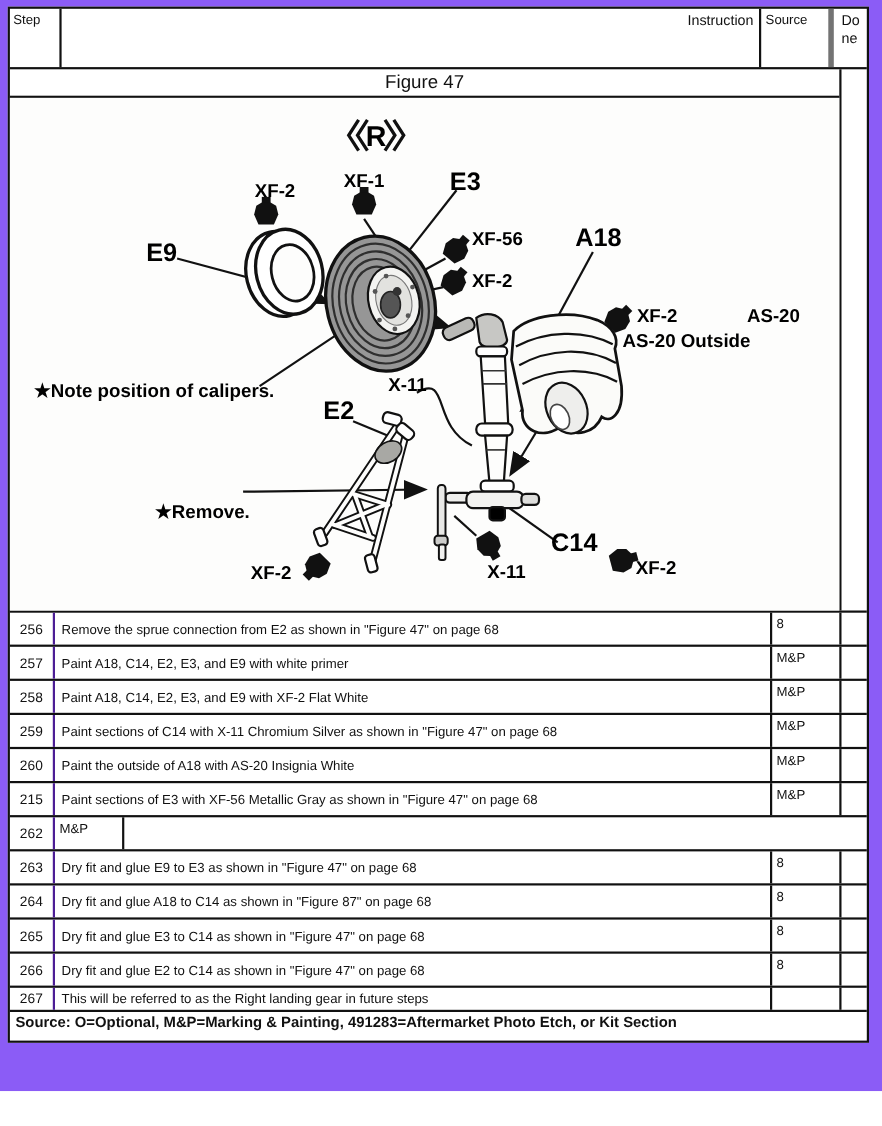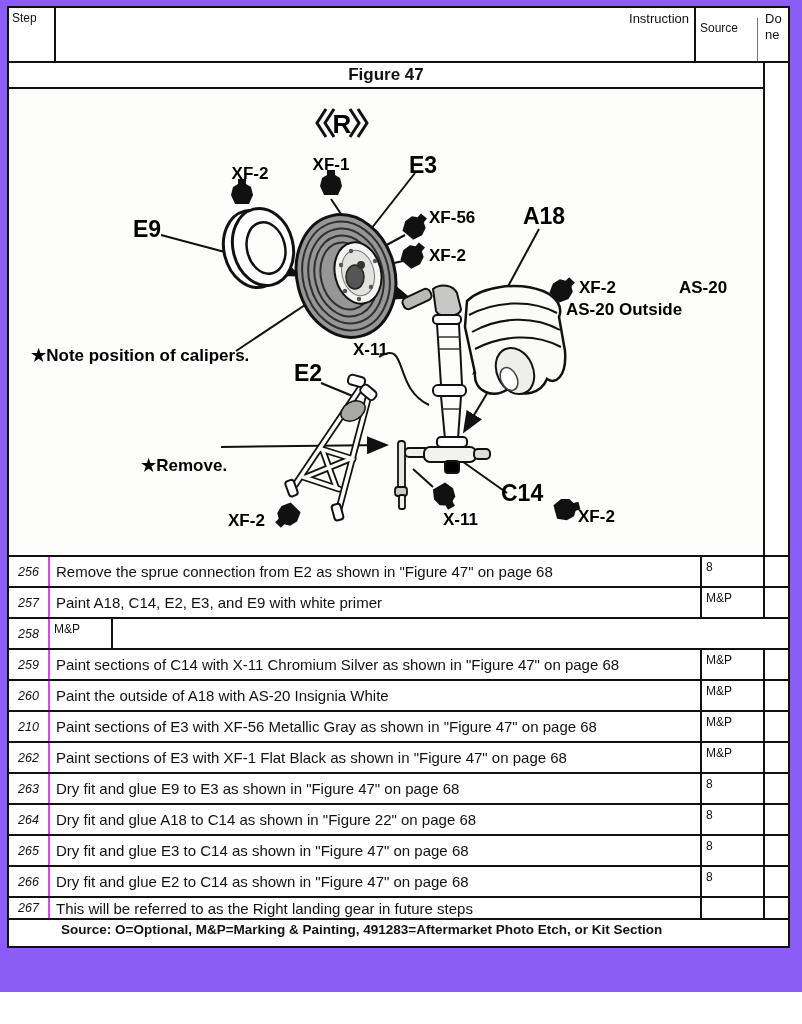--- a/index.html
+++ b/index.html
@@ -2,37 +2,37 @@
 <html><head>
 <meta charset="utf-8">
 <style>
   html,body{margin:0;padding:0;background:#fff;}
   .sheet{position:relative;width:802px;height:992px;background:#8b5cf6;
          font-family:"Liberation Sans",sans-serif;color:#111;}
   .tbl{position:absolute;left:7px;top:6px;width:779px;border:2px solid #111;background:#fff;}
   .hdr{display:flex;height:53px;border-bottom:2px solid #111;}
   .h-step{width:39px;border-right:2px solid #111;font-size:12px;padding:3px 3px;}
   .h-instr{flex:1;border-right:2px solid #111;font-size:13px;padding:3px 5px;text-align:right;}
-  .h-src{width:53px;border-right:1px solid #737373;font-size:12px;padding:3px 4px;margin-top:10px;}
+  .h-src{width:53px;border-right:5px solid #737373;font-size:12px;padding:3px 4px;}
   .h-done{width:23px;font-size:13px;padding:3px 0 0 7px;line-height:1.25;word-break:break-all;}
   .figsec{display:flex;border-bottom:2px solid #111;}
   .figleft{flex:1;border-right:2px solid #111;}
   .figtitle{height:24px;border-bottom:2px solid #111;text-align:center;
-            font-weight:bold;font-size:17px;line-height:23px;}
+            font-weight:normal;font-size:17px;line-height:23px;}
   .figbox{height:466px;background:#fdfdfc;overflow:hidden;}
   .done-strip{width:23px;}
   .row{display:flex;height:29px;border-bottom:2px solid #111;}
   .row.short{height:20px;}
-  .r-step{width:39px;border-right:2px solid #d946ef;font-size:12.5px;display:flex;
-          align-items:center;justify-content:center;font-style:italic;}
-  .r-instr{flex:1;border-right:2px solid #111;font-size:15px;padding:0 6px;
+  .r-step{width:39px;border-right:2px solid #4c1d95;font-size:12.5px;display:flex;
+          align-items:center;justify-content:center;}
+  .r-instr{flex:1;border-right:2px solid #111;font-size:12px;padding:0 6px;
            display:flex;align-items:center;white-space:nowrap;overflow:hidden;}
   .r-src{width:53px;border-right:2px solid #111;font-size:12px;padding:3px 4px;}
   .r-done{width:23px;}
-  .ftr{height:22px;font-weight:bold;font-size:13.5px;padding:2px 5px;white-space:nowrap;margin-left:47px;}
+  .ftr{height:22px;font-weight:bold;font-size:13.5px;padding:2px 5px;white-space:nowrap;}
   svg text{font-family:"Liberation Sans",sans-serif;}
   .pcode{font-size:17px;font-weight:bold;}
   .pid{font-size:23px;font-weight:bold;}
   .pnote{font-size:17px;font-weight:bold;}
 </style>
 </head>
 <body>
 
 <div class="sheet">
   <div class="tbl">
@@ -222,56 +222,56 @@
       <div class="r-done"></div>
     </div>
     <div class="row">
       <div class="r-step">257</div>
       <div class="r-instr">Paint A18, C14, E2, E3, and E9 with white primer</div>
       <div class="r-src">M&amp;P</div>
       <div class="r-done"></div>
     </div>
     <div class="row">
       <div class="r-step">258</div>
+      <div class="r-instr">Paint A18, C14, E2, E3, and E9 with XF-2 Flat White</div>
       <div class="r-src">M&amp;P</div>
       <div class="r-done"></div>
     </div>
     <div class="row">
       <div class="r-step">259</div>
       <div class="r-instr">Paint sections of C14 with X-11 Chromium Silver as shown in "Figure 47" on page 68</div>
       <div class="r-src">M&amp;P</div>
       <div class="r-done"></div>
     </div>
     <div class="row">
       <div class="r-step">260</div>
       <div class="r-instr">Paint the outside of A18 with AS-20 Insignia White</div>
       <div class="r-src">M&amp;P</div>
       <div class="r-done"></div>
     </div>
     <div class="row">
-      <div class="r-step">210</div>
+      <div class="r-step">215</div>
       <div class="r-instr">Paint sections of E3 with XF-56 Metallic Gray as shown in "Figure 47" on page 68</div>
       <div class="r-src">M&amp;P</div>
       <div class="r-done"></div>
     </div>
     <div class="row">
       <div class="r-step">262</div>
-      <div class="r-instr">Paint sections of E3 with XF-1 Flat Black as shown in "Figure 47" on page 68</div>
       <div class="r-src">M&amp;P</div>
       <div class="r-done"></div>
     </div>
     <div class="row">
       <div class="r-step">263</div>
       <div class="r-instr">Dry fit and glue E9 to E3 as shown in "Figure 47" on page 68</div>
       <div class="r-src">8</div>
       <div class="r-done"></div>
     </div>
     <div class="row">
       <div class="r-step">264</div>
-      <div class="r-instr">Dry fit and glue A18 to C14 as shown in "Figure 22" on page 68</div>
+      <div class="r-instr">Dry fit and glue A18 to C14 as shown in "Figure 87" on page 68</div>
       <div class="r-src">8</div>
       <div class="r-done"></div>
     </div>
     <div class="row">
       <div class="r-step">265</div>
       <div class="r-instr">Dry fit and glue E3 to C14 as shown in "Figure 47" on page 68</div>
       <div class="r-src">8</div>
       <div class="r-done"></div>
     </div>
     <div class="row">

